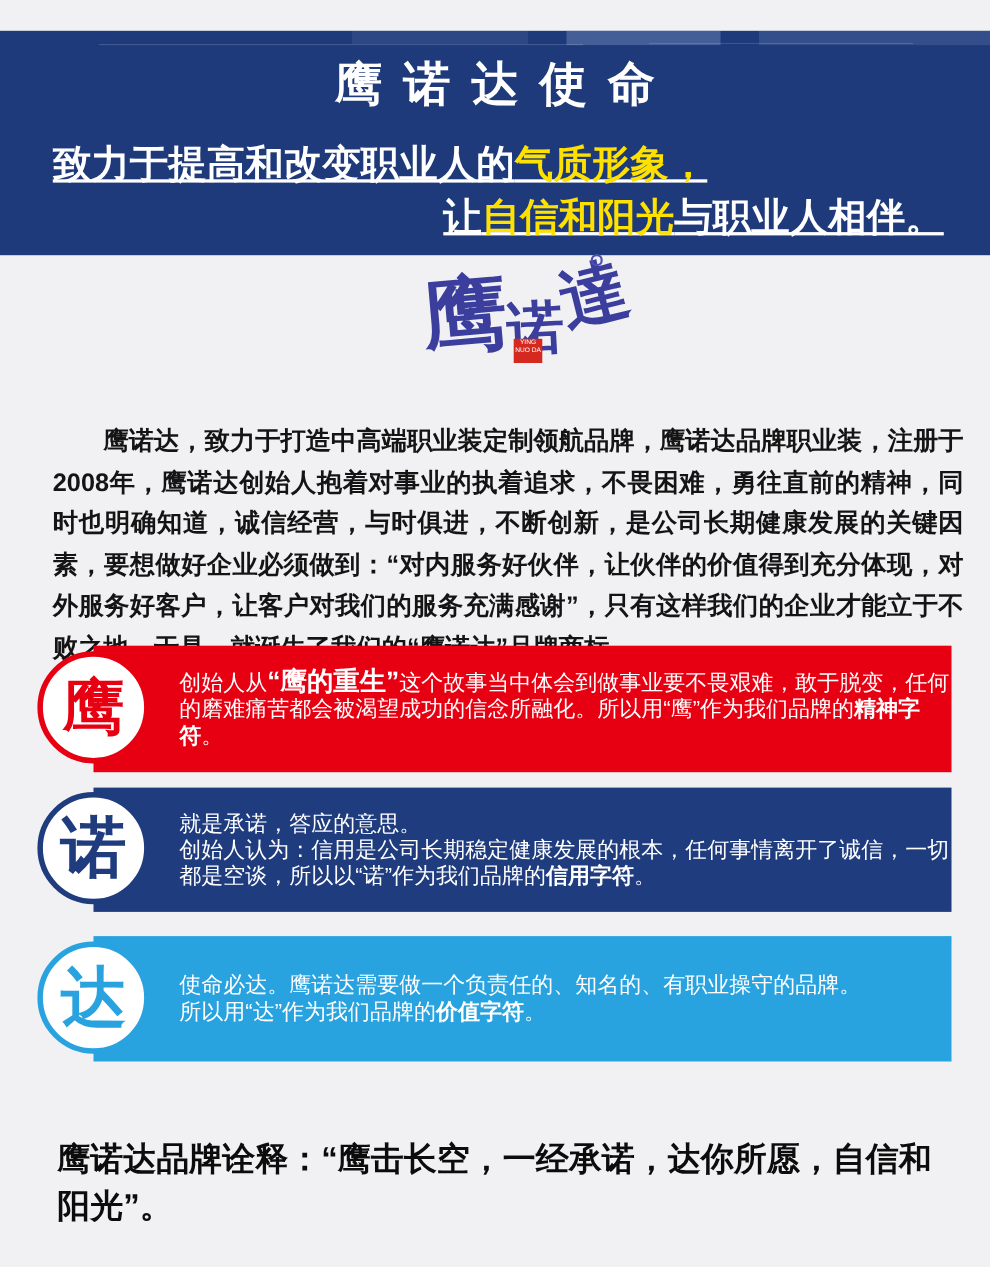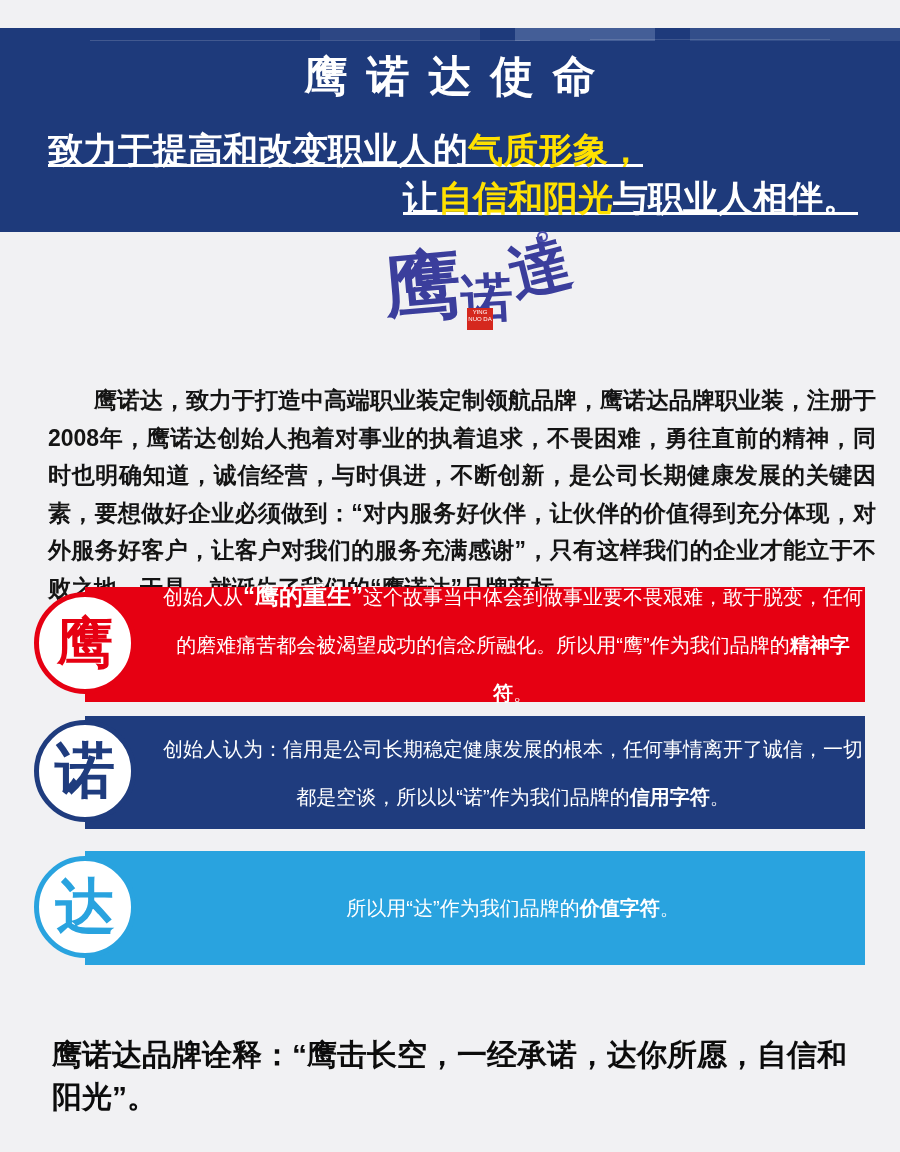--- a/index.html
+++ b/index.html
@@ -39,21 +39,21 @@
   
   .intro{
     position:absolute;left:36px;top:370px;width:828px;margin:12px;
     font-size:23px;line-height:37.5px;color:#141414;font-weight:600;
     text-align:justify;text-indent:2em;
   }
   
   .banner{position:absolute;left:85px;width:780px;color:#ffffff;}
   .banner .btext{position:absolute;left:78px;top:0;height:100%;width:712px;
     display:flex;flex-direction:column;justify-content:center;}
-  .banner p{margin:0;font-size:20px;line-height:48px;font-weight:500;width:700px;text-align:center;}
+  .banner p{margin:0;font-size:20px;line-height:24px;font-weight:500;width:700px;}
   .banner b{font-weight:bold;}
   .banner .bigquote{font-size:24px;font-weight:bold;}
   .b-ying{top:587px;height:115px;background:#e60012;}
   .b-nuo{top:716px;height:113px;background:#1f3c7e;}
   .b-da{top:851px;height:114px;background:#29a3df;}
   .circle{
     position:absolute;left:-51px;width:102px;height:102px;border-radius:50%;
     background:#ffffff;border:5px solid;display:flex;align-items:center;justify-content:center;
   }
   .b-ying .circle{top:5px;border-color:#e60012;}
@@ -102,28 +102,30 @@
     <div class="btext">
       <p><span>创始人从</span><span class="bigquote">“鹰的重生”</span><span>这个故事当中体会到做事业要不畏艰难，敢于脱变，任何的磨难痛苦都会被渴望成功的信念所融化。所以用“鹰”作为我们品牌的</span><b>精神字符</b><span>。</span></p>
     </div>
   </section>
 
   <section class="banner b-nuo">
     <div class="circle">
       <span>诺</span>
     </div>
     <div class="btext">
+      <p>就是承诺，答应的意思。</p>
       <p><span>创始人认为：信用是公司长期稳定健康发展的根本，任何事情离开了诚信，一切都是空谈，所以以“诺”作为我们品牌的</span><b>信用字符</b><span>。</span></p>
     </div>
   </section>
 
   <section class="banner b-da">
     <div class="circle">
       <span>达</span>
     </div>
     <div class="btext">
+      <p>使命必达。鹰诺达需要做一个负责任的、知名的、有职业操守的品牌。</p>
       <p><span>所以用“达”作为我们品牌的</span><b>价值字符</b><span>。</span></p>
     </div>
   </section>
 
   <p class="closing">鹰诺达品牌诠释：“鹰击长空，一经承诺，达你所愿，自信和阳光”。</p>
 
 </div>
 
 </body></html>

